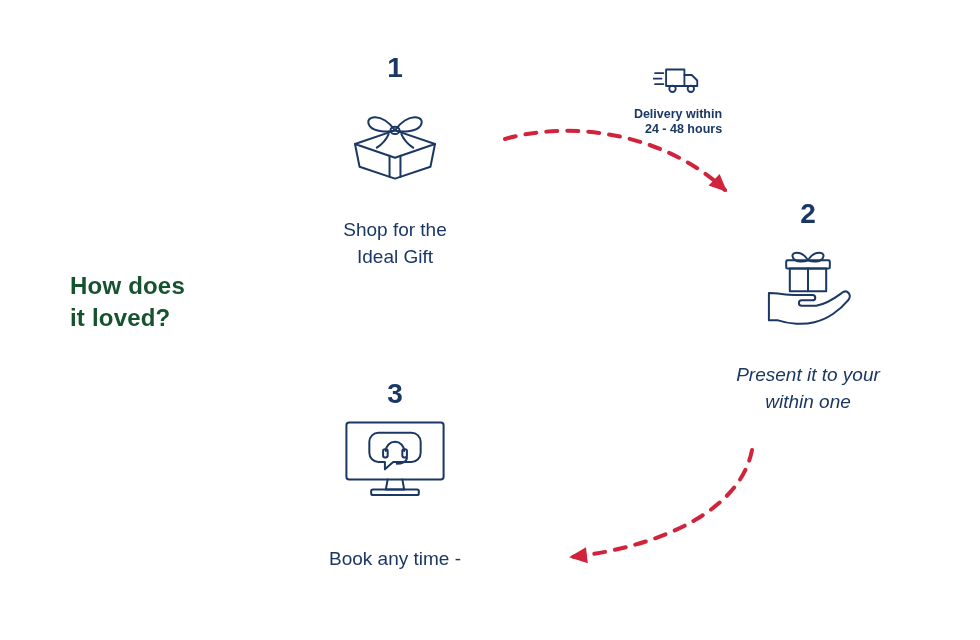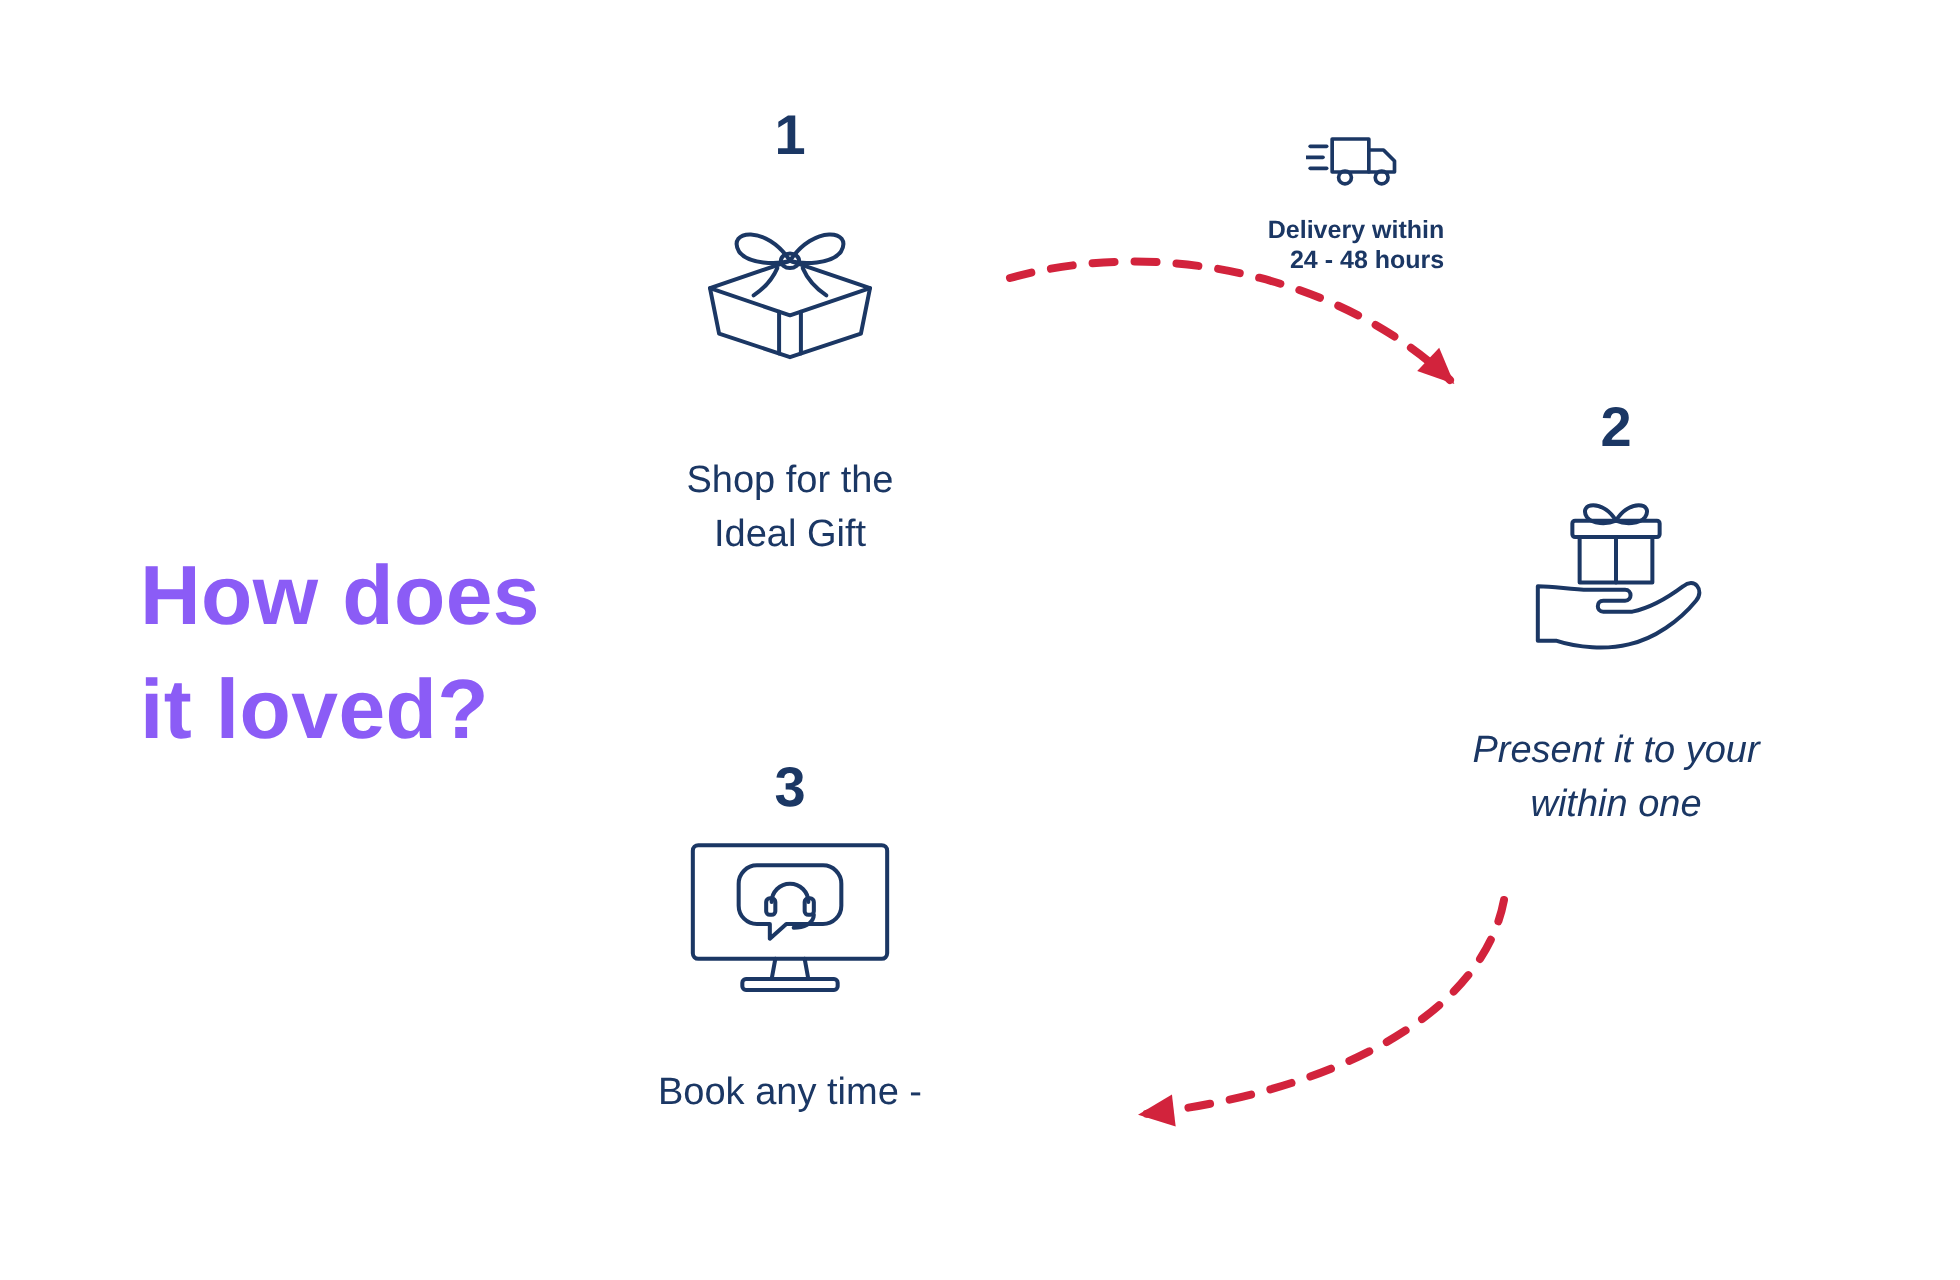--- a/index.html
+++ b/index.html
@@ -10,24 +10,24 @@
     height: 640px;
     background: #ffffff;
     font-family: "Liberation Sans", sans-serif;
     color: #1b3764;
     overflow: hidden;
   }
   .heading {
     position: absolute;
     left: 70px;
     top: 270px;
-    font-size: 42px;
+    font-size: 24px;
     font-weight: bold;
     line-height: 1.35;
-    color: #8b5cf6;
+    color: #14532d;
     letter-spacing: 0.2px;
   }
   .step {
     position: absolute;
     display: flex;
     flex-direction: column;
     align-items: center;
     text-align: center;
   }
   .step-number {
@@ -35,25 +35,25 @@
     font-weight: bold;
     color: #1b3764;
   }
   .step-icon { display: block; margin-top: 8px; }
   .step-label {
     font-size: 19px;
     line-height: 1.4;
     color: #1b3764;
   }
   #step1 { left: 293px; top: 52px; width: 204px; }
-  #step1 .step-label { margin-top: 36px; }
+  #step1 .step-label { margin-top: 26px; }
   #step2 { left: 700px; top: 198px; width: 216px; }
   #step2 .step-label { margin-top: 28px; font-style: italic; }
   #step3 { left: 258px; top: 378px; width: 274px; }
-  #step3 .step-label { margin-top: 23px; }
+  #step3 .step-label { margin-top: 36px; }
   .delivery-badge {
     position: absolute;
     left: 596px;
     top: 64px;
     width: 164px;
     display: flex;
     flex-direction: column;
     align-items: center;
     text-align: right;
   }

